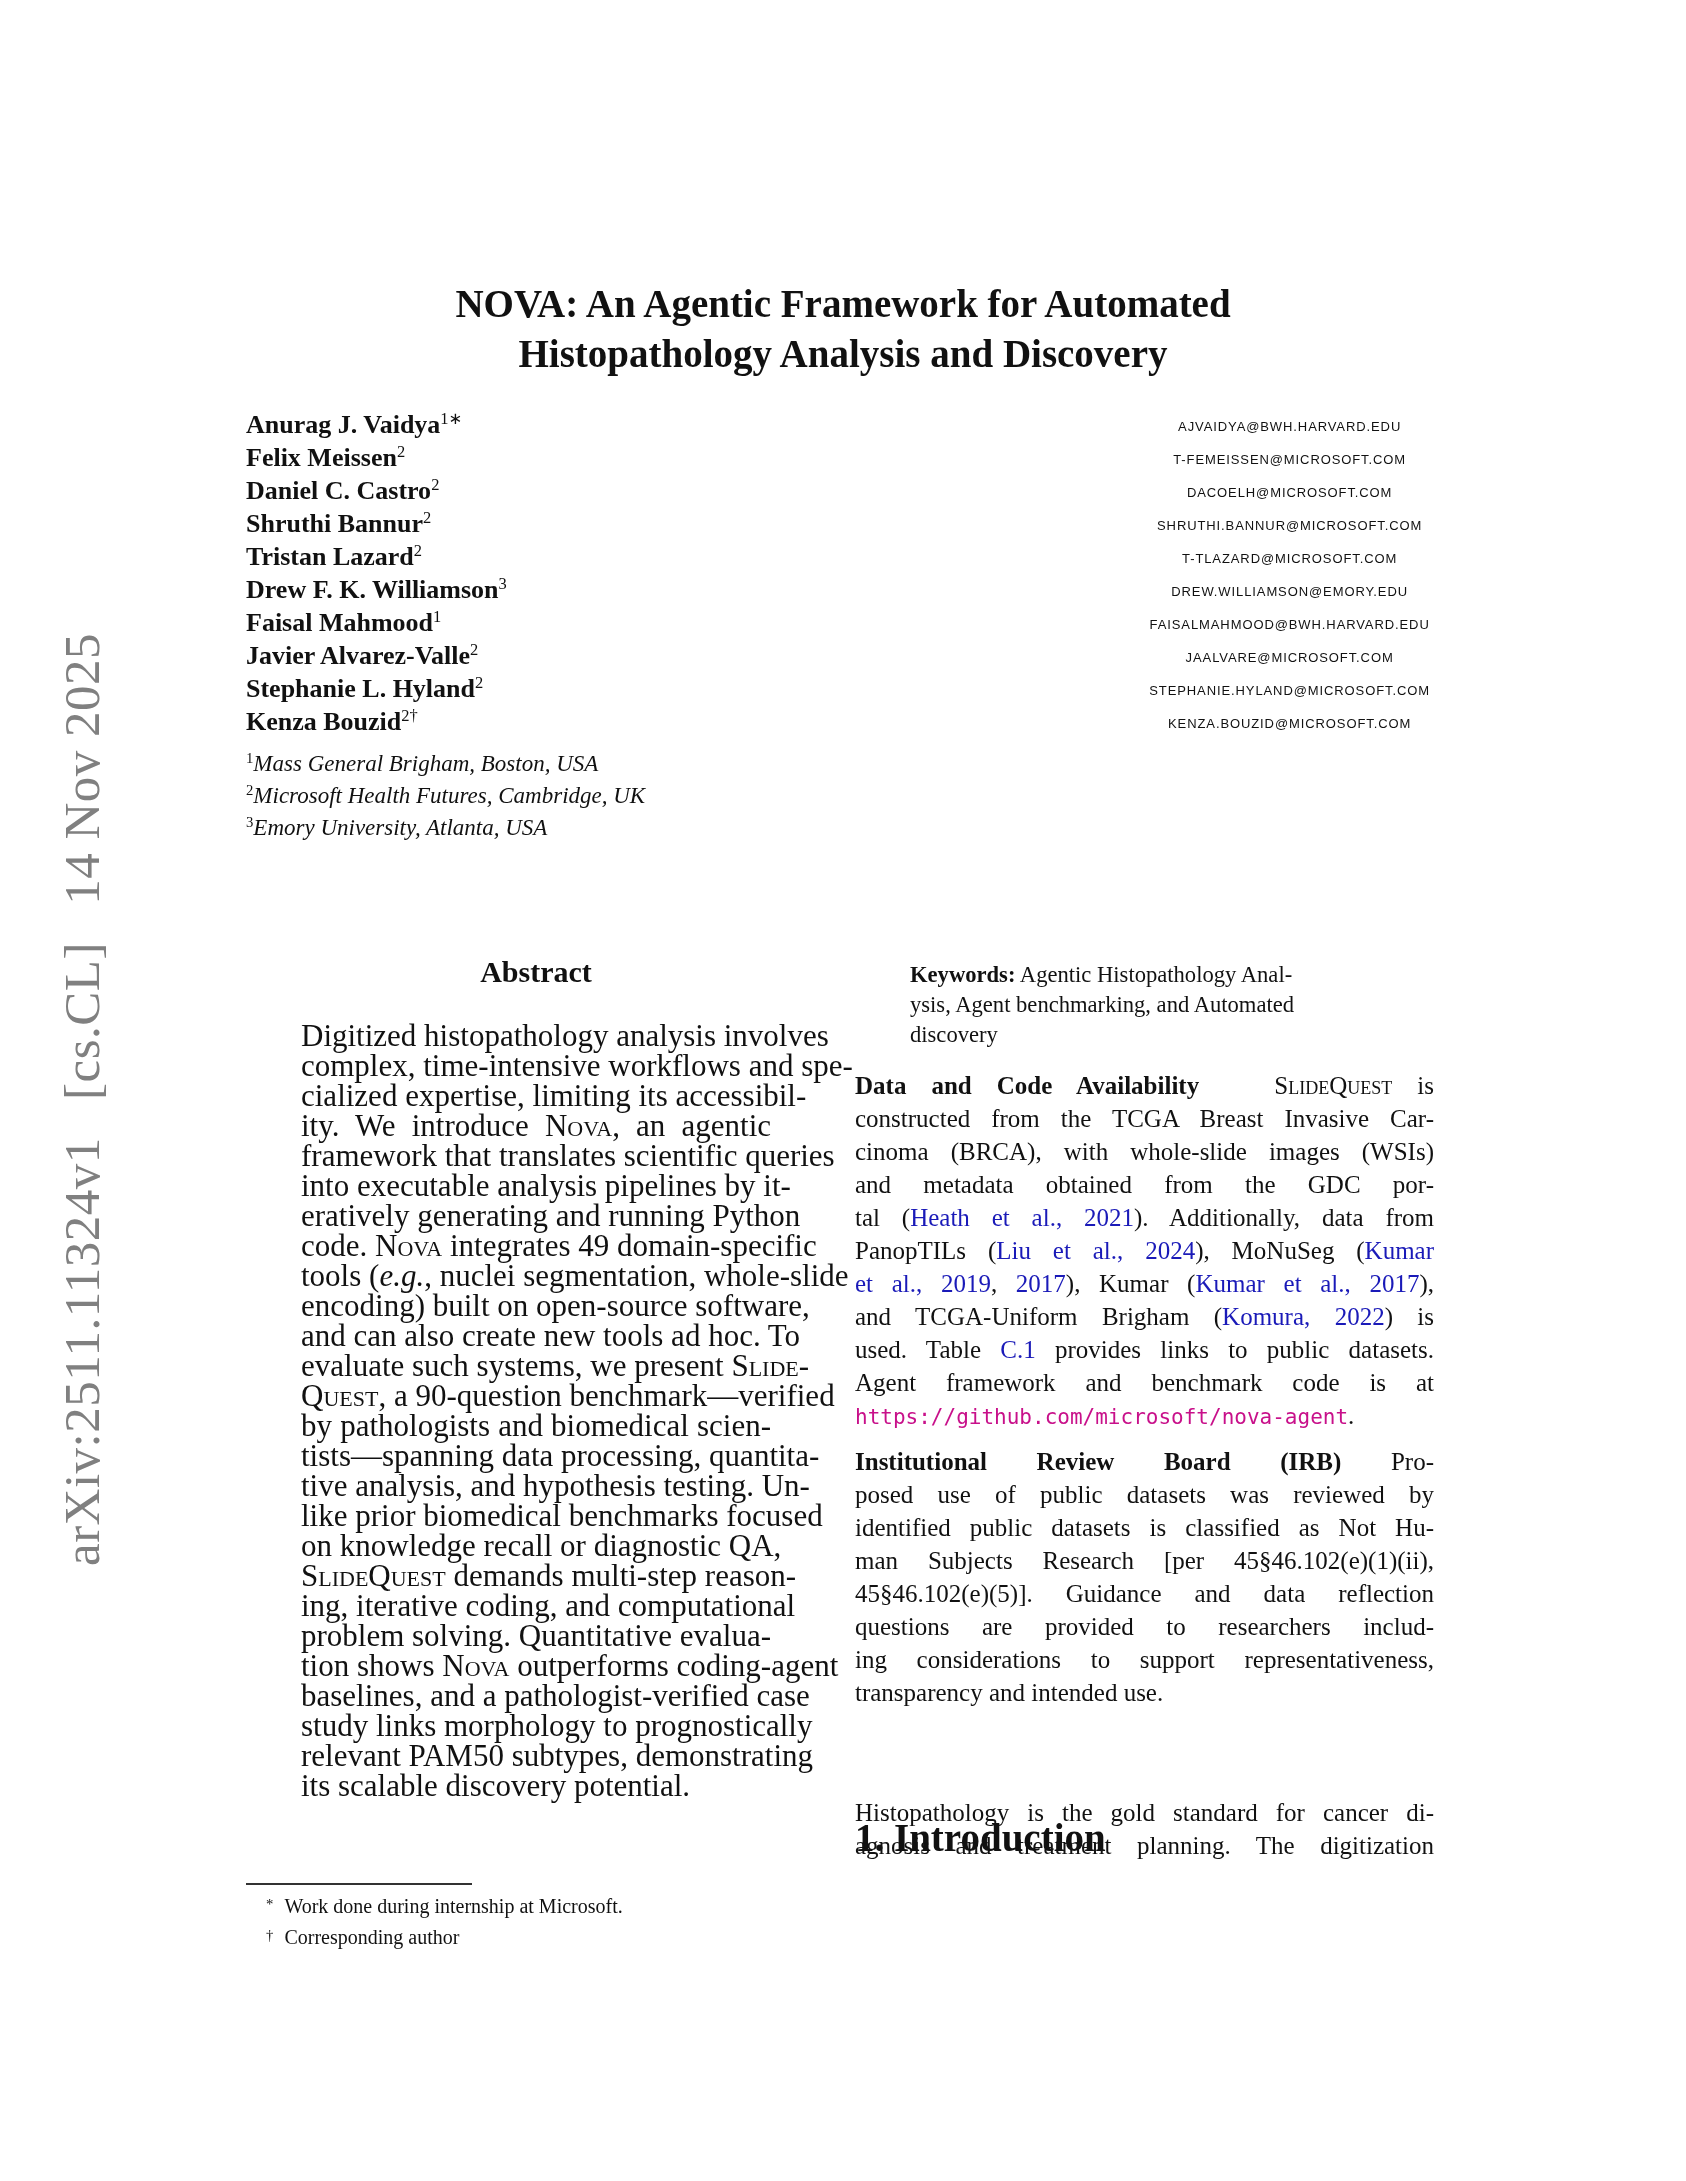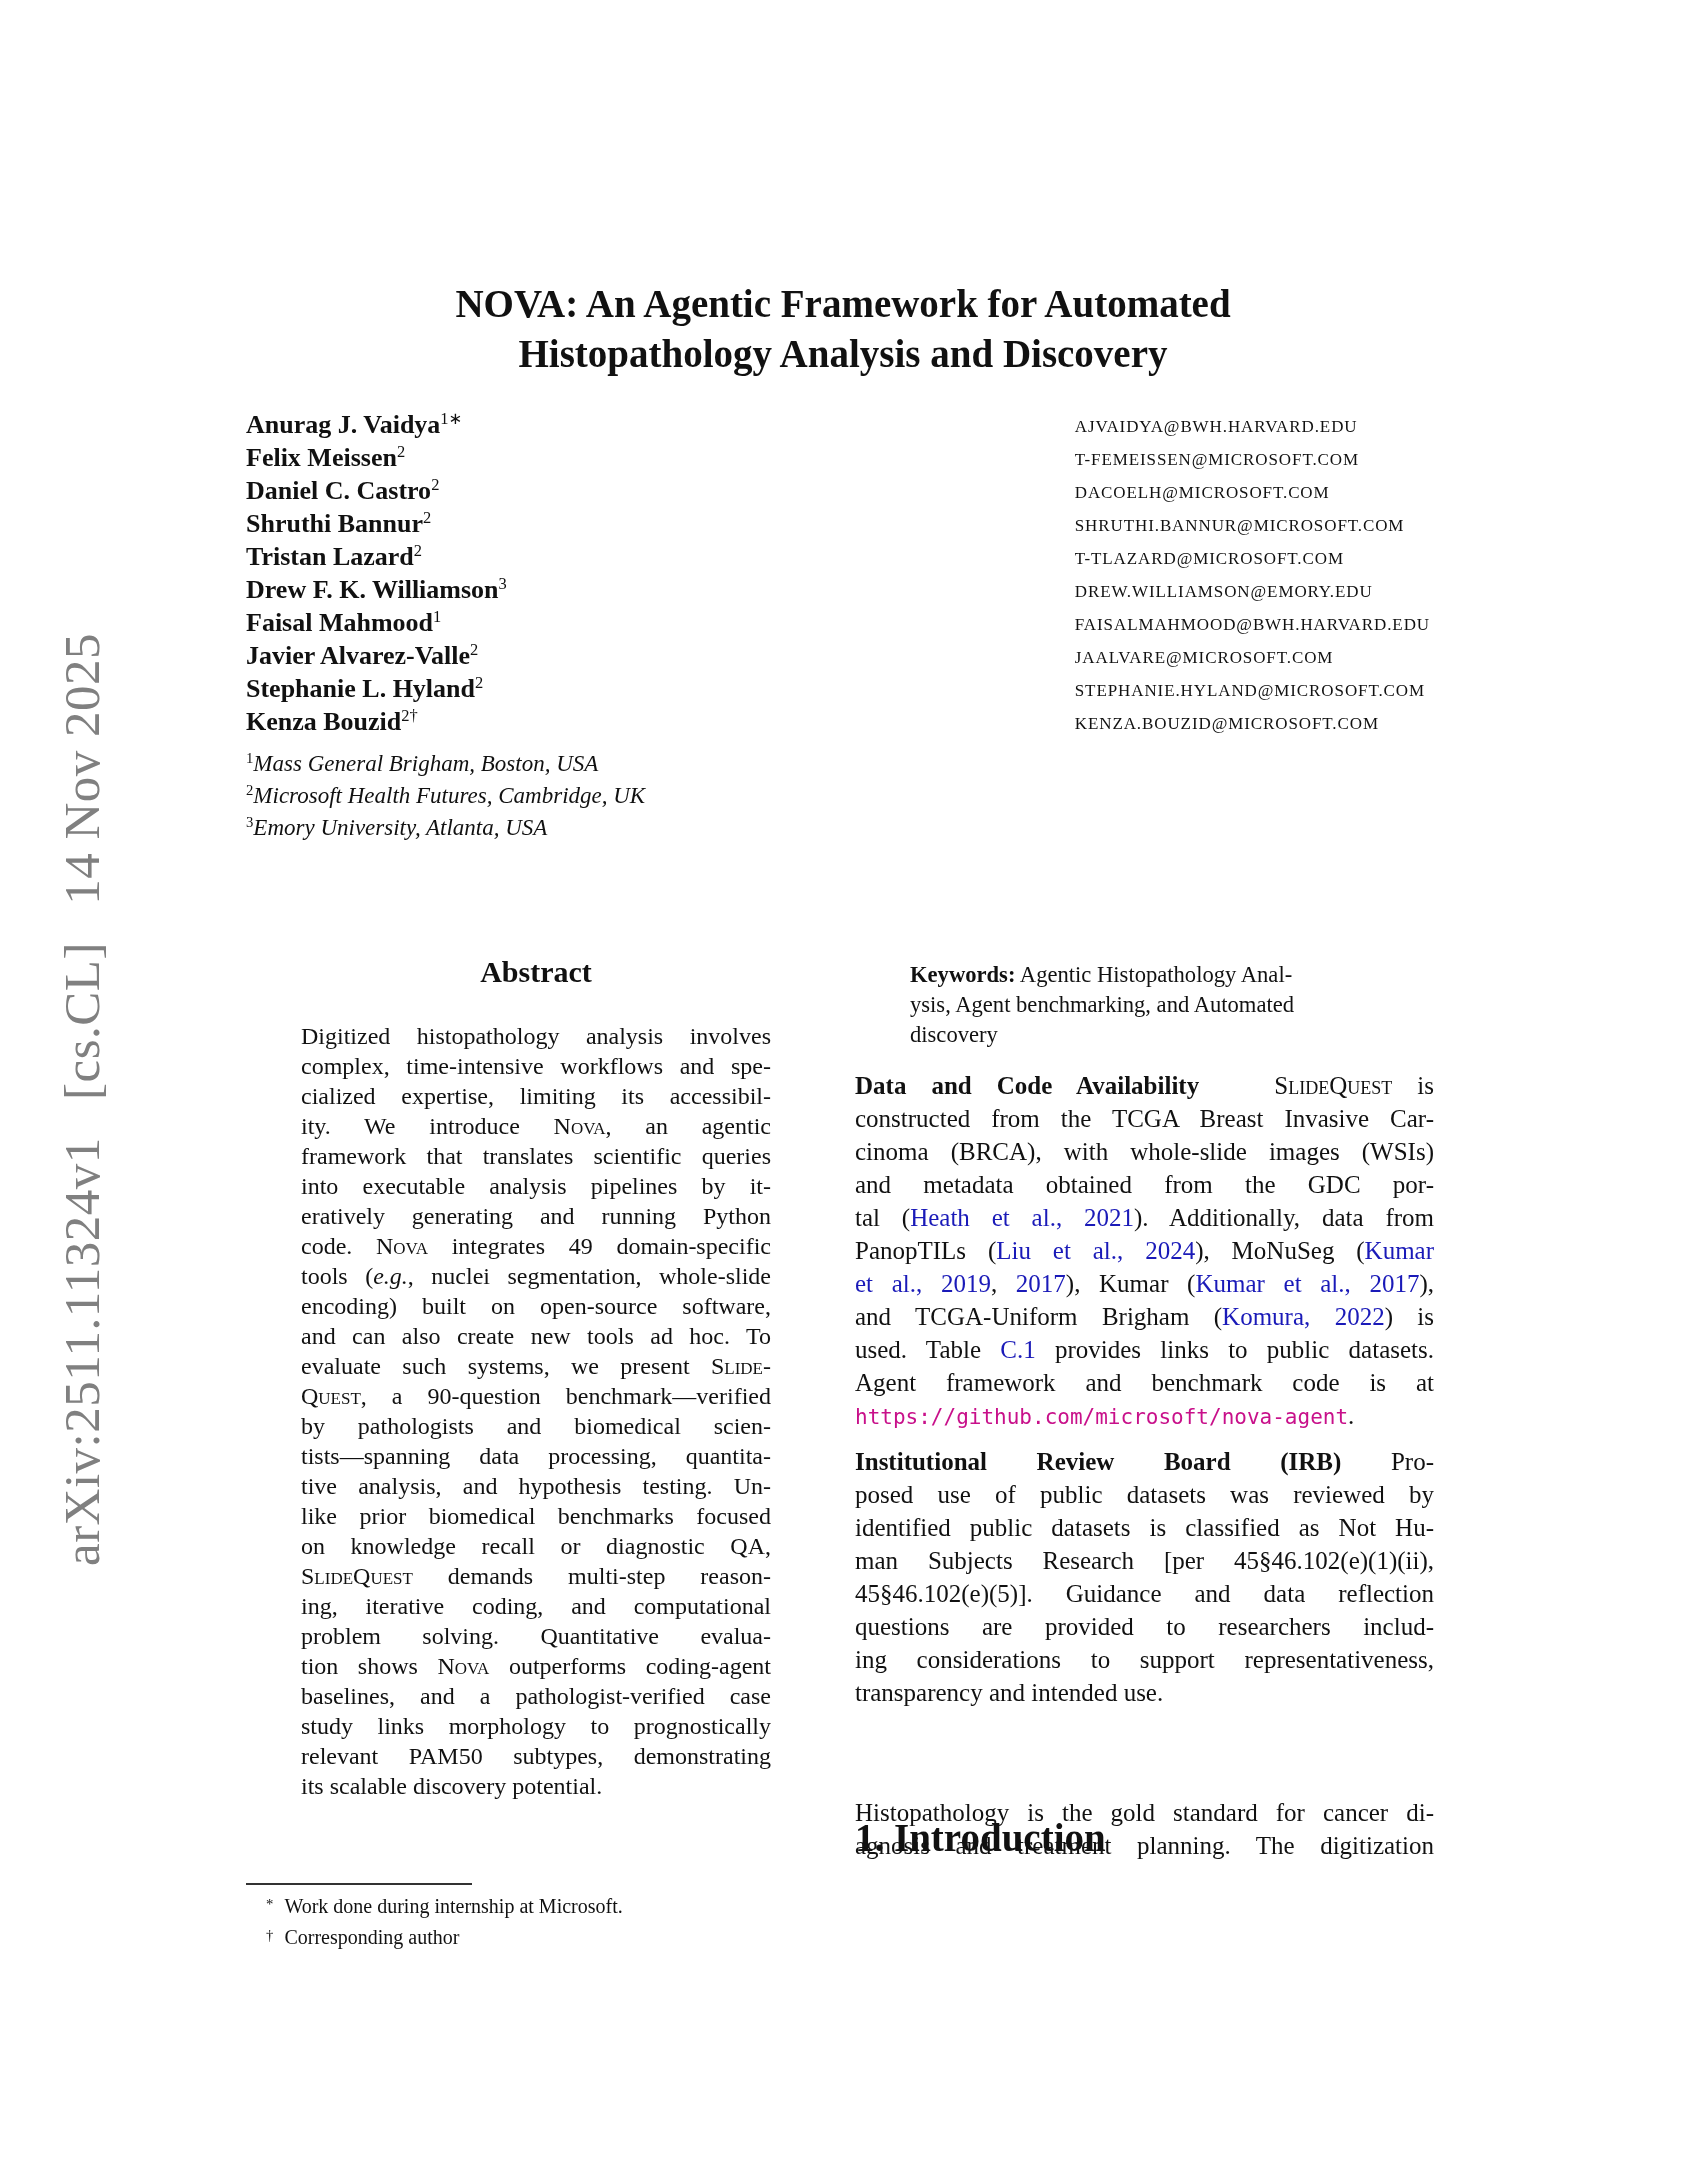--- a/index.html
+++ b/index.html
@@ -14,31 +14,31 @@
   .arxiv-stamp span { margin-right: 24px; }
 
   
   .title { position: absolute; left: 0; width: 1686px; top: 279px; text-align: center;
     font-family: "Liberation Serif", "DejaVu Serif", serif; font-weight: bold; font-size: 39px; line-height: 50px; }
 
   
   .authors { position: absolute; left: 246px; top: 408px; font-family: "Liberation Serif", serif;
     font-weight: bold; font-size: 26px; line-height: 33px; }
   .authors sup { font-weight: normal; font-size: 16.5px; vertical-align: 9.2px; line-height: 0; }
-  .emails { position: absolute; right: 256px; top: 410px; text-align: left;
-    font-family: Liberation Serif, serif; font-size: 17px; line-height: 33px; letter-spacing: 0.9px; text-transform: uppercase; }
+  .emails { position: absolute; right: 256px; top: 410px; text-align: center;
+    font-family: Liberation Sans, sans-serif; font-size: 13px; line-height: 33px; letter-spacing: 0.9px; text-transform: uppercase; }
   .affils { position: absolute; left: 246px; top: 748px; font-family: "Liberation Serif", serif;
     font-style: italic; font-size: 23px; line-height: 32px; }
   .affils sup { font-style: normal; font-size: 14.7px; vertical-align: 8.3px; line-height: 0; }
 
   
   .abstract-head { position: absolute; left: 301px; width: 470px; top: 955px; text-align: center;
     font-family: "Liberation Serif", serif; font-weight: bold; font-size: 30px; }
   .abstract-body { position: absolute; left: 301px; width: 470px; top: 1021px;
-    font-family: "Liberation Serif", serif; font-size: 24px; line-height: 30px; }
+    font-family: "Liberation Serif", serif; font-size: 31px; line-height: 30px; }
   .line { display: block; text-align: justify; text-align-last: justify; white-space: nowrap; height: 30px; }
   .line.last { text-align-last: left; }
   .sc { font-variant: small-caps; }
 
   
   .keywords { position: absolute; left: 910px; width: 459px; top: 960px;
     font-family: "Liberation Serif", serif; font-size: 22.6px; line-height: 30px; }
   .keywords b { font-weight: bold; }
   .rightcol { position: absolute; left: 855px; width: 579px; font-family: "Liberation Serif", serif;
     font-size: 25px; line-height: 33px; }

